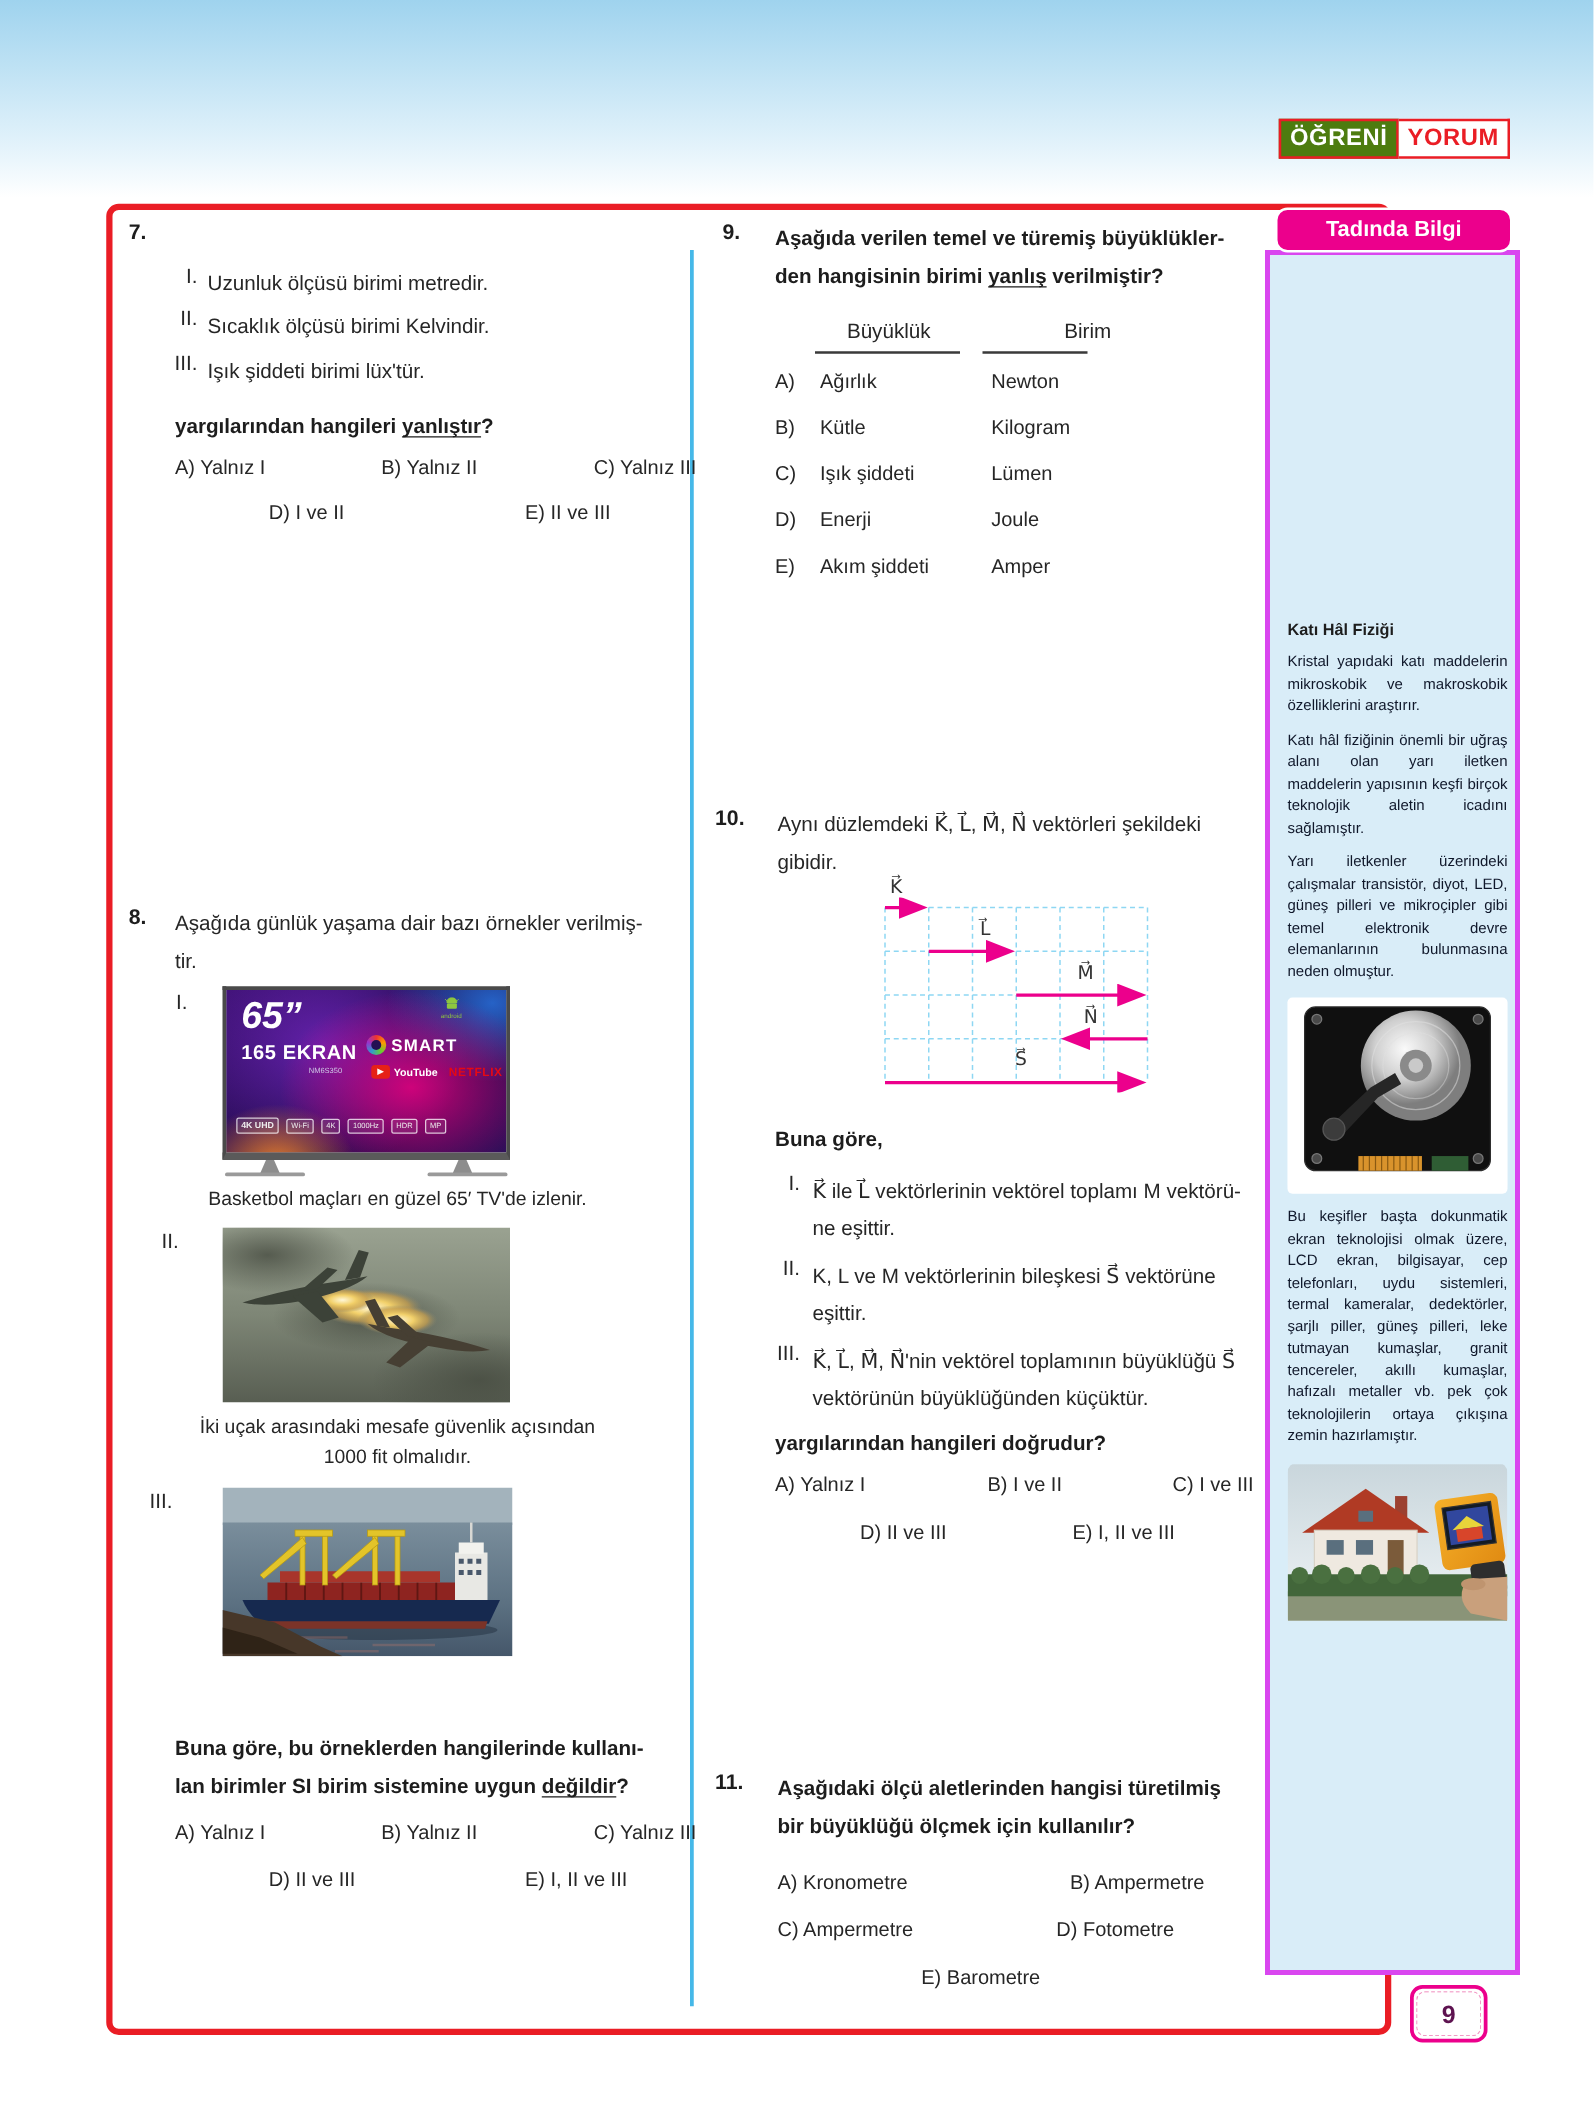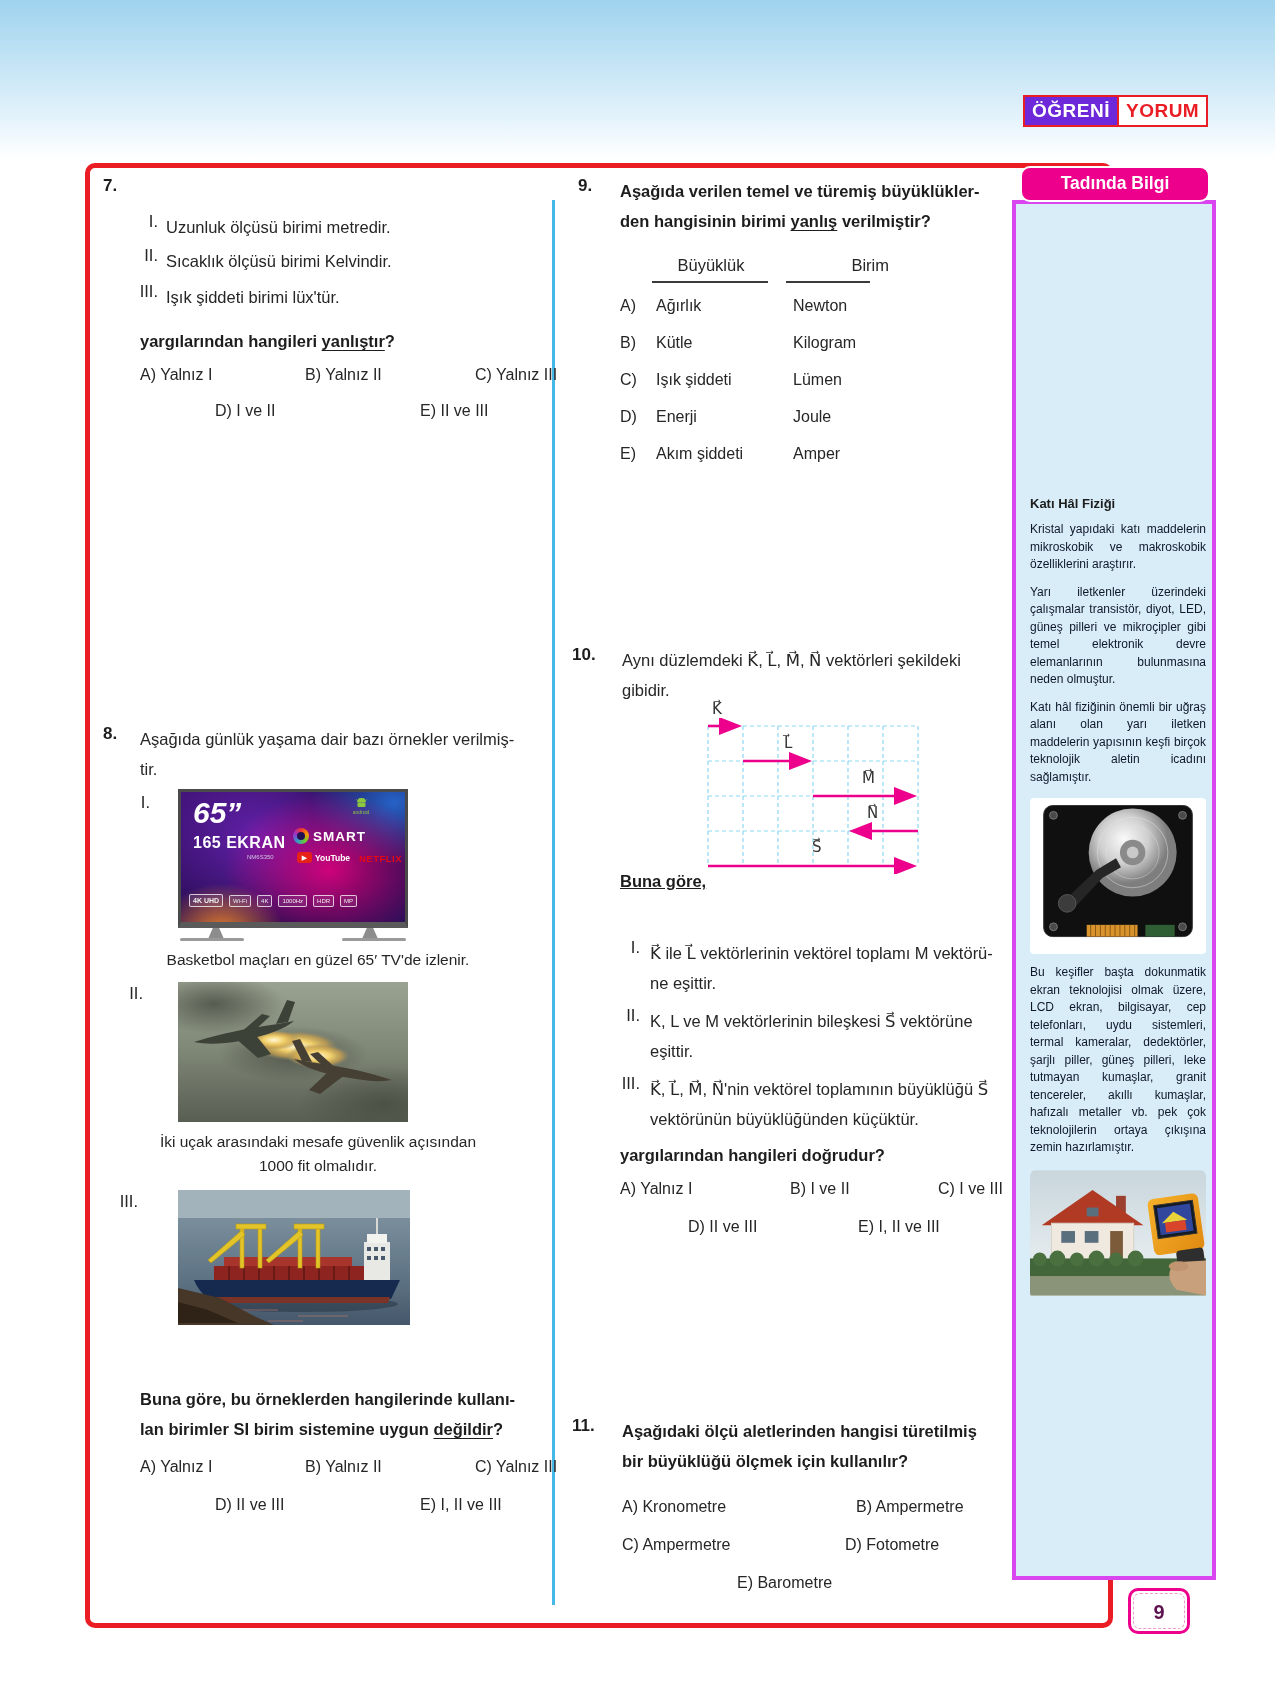--- a/index.html
+++ b/index.html
@@ -2,21 +2,21 @@
 <html><head>
 <meta charset="utf-8">
 <style>
   html,body{margin:0;padding:0;background:#fff;}
   .page{position:relative;width:1275px;height:1700px;background:#fff;overflow:hidden;
         font-family:"Liberation Sans","DejaVu Sans",sans-serif;color:#262626;}
   .sky{position:absolute;left:0;top:0;width:1275px;height:158px;
        background:linear-gradient(180deg,#9fd3ee 0%,#bfe2f4 35%,#e4f3fb 75%,#ffffff 100%);}
   
   .brand{position:absolute;left:1023px;top:95px;display:flex;font-weight:bold;font-size:19px;letter-spacing:.5px;}
-  .brand .b1{background:#6d28d9;color:#fff;border:2px solid #ea1d25;padding:3px 7px;}
+  .brand .b1{background:#4d7c0f;color:#fff;border:2px solid #ea1d25;padding:3px 7px;}
   .brand .b2{background:#fff;color:#ea1d25;border:2px solid #ea1d25;border-left:none;padding:3px 7px;}
   
   .mainframe{position:absolute;left:85px;top:163px;width:1028px;height:1465px;
              border:5px solid #ea1d25;border-radius:10px;background:#fff;box-sizing:border-box;z-index:1;}
   .divider{position:absolute;left:552px;top:200px;width:3px;height:1405px;background:#45b8e8;z-index:2;}
   .sidebar{position:absolute;left:1012px;top:200px;width:204px;height:1380px;background:#d9edf8;
            border:4px solid #d946ef;box-sizing:border-box;z-index:3;}
   .tadinda{position:absolute;left:1020px;top:166px;width:190px;height:36px;background:#ec008c;
            border:2px solid #fff;border-radius:10px;box-sizing:border-box;z-index:4;
            color:#fff;font-weight:bold;font-size:17.5px;text-align:center;line-height:31px;}
@@ -286,21 +286,21 @@
       <line x1="218" y1="113" x2="154" y2="113" marker-end="url(#ah)"></line>
       <line x1="8" y1="148" x2="212" y2="148" marker-end="url(#ah)"></line>
     </g>
   </svg>
   <span class="vlabel" style="left:712px;top:700px;">K⃗</span>
   <span class="vlabel" style="left:784px;top:734px;">L⃗</span>
   <span class="vlabel" style="left:862px;top:769px;">M⃗</span>
   <span class="vlabel" style="left:867px;top:804px;">N⃗</span>
   <span class="vlabel" style="left:812px;top:838px;">S⃗</span>
 
-  <div class="t b" style="left:620px;top:866px;width:300px;text-decoration:underline;">Buna göre,</div>
+  <div class="t b" style="left:620px;top:897px;width:300px;">Buna göre,</div>
   <div class="inum" style="left:606px;top:938px;width:34px;">I.</div>
   <div class="t" style="left:650px;top:938px;width:368px;">K⃗ ile L⃗ vektörlerinin vektörel toplamı M vektörü-
 ne eşittir.</div>
   <div class="inum" style="left:606px;top:1006px;width:34px;">II.</div>
   <div class="t" style="left:650px;top:1006px;width:368px;">K, L ve M vektörlerinin bileşkesi S⃗ vektörüne
 eşittir.</div>
   <div class="inum" style="left:606px;top:1074px;width:34px;">III.</div>
   <div class="t" style="left:650px;top:1074px;width:368px;">K⃗, L⃗, M⃗, N⃗'nin vektörel toplamının büyüklüğü S⃗
 vektörünün büyüklüğünden küçüktür.</div>
   <div class="t b" style="left:620px;top:1140px;width:390px;">yargılarından hangileri doğrudur?</div>
@@ -316,22 +316,22 @@
   <span class="opt" style="left:622px;top:1498px;">A) Kronometre</span>
   <span class="opt" style="left:856px;top:1498px;">B) Ampermetre</span>
   <span class="opt" style="left:622px;top:1536px;">C) Ampermetre</span>
   <span class="opt" style="left:845px;top:1536px;">D) Fotometre</span>
   <span class="opt" style="left:737px;top:1574px;">E) Barometre</span>
 
   <div class="sidebar">
     <div class="sbcontent">
       <p class="sbh">Katı Hâl Fiziği</p>
       <p class="sbp">Kristal yapıdaki katı maddelerin mikroskobik ve makroskobik özelliklerini araştırır.</p>
+      <p class="sbp">Katı hâl fiziğinin önemli bir uğraş alanı olan yarı iletken maddelerin yapısının keşfi birçok teknolojik aletin icadını sağlamıştır.</p>
       <p class="sbp">Yarı iletkenler üzerindeki çalışmalar transistör, diyot, LED, güneş pilleri ve mikroçipler gibi temel elektronik devre elemanlarının bulunmasına neden olmuştur.</p>
-      <p class="sbp">Katı hâl fiziğinin önemli bir uğraş alanı olan yarı iletken maddelerin yapısının keşfi birçok teknolojik aletin icadını sağlamıştır.</p>
       <div class="sbimg">
         <svg width="176" height="152" viewBox="0 0 180 152">
           <defs>
             <radialGradient id="plat" cx=".4" cy=".35">
               <stop offset="0" stop-color="#fafafa"></stop>
                 <stop offset=".55" stop-color="#cfcfcf"></stop>
                 <stop offset=".85" stop-color="#9a9a9a"></stop>
                 <stop offset="1" stop-color="#7e7e7e"></stop>
             </radialGradient>
           </defs>

